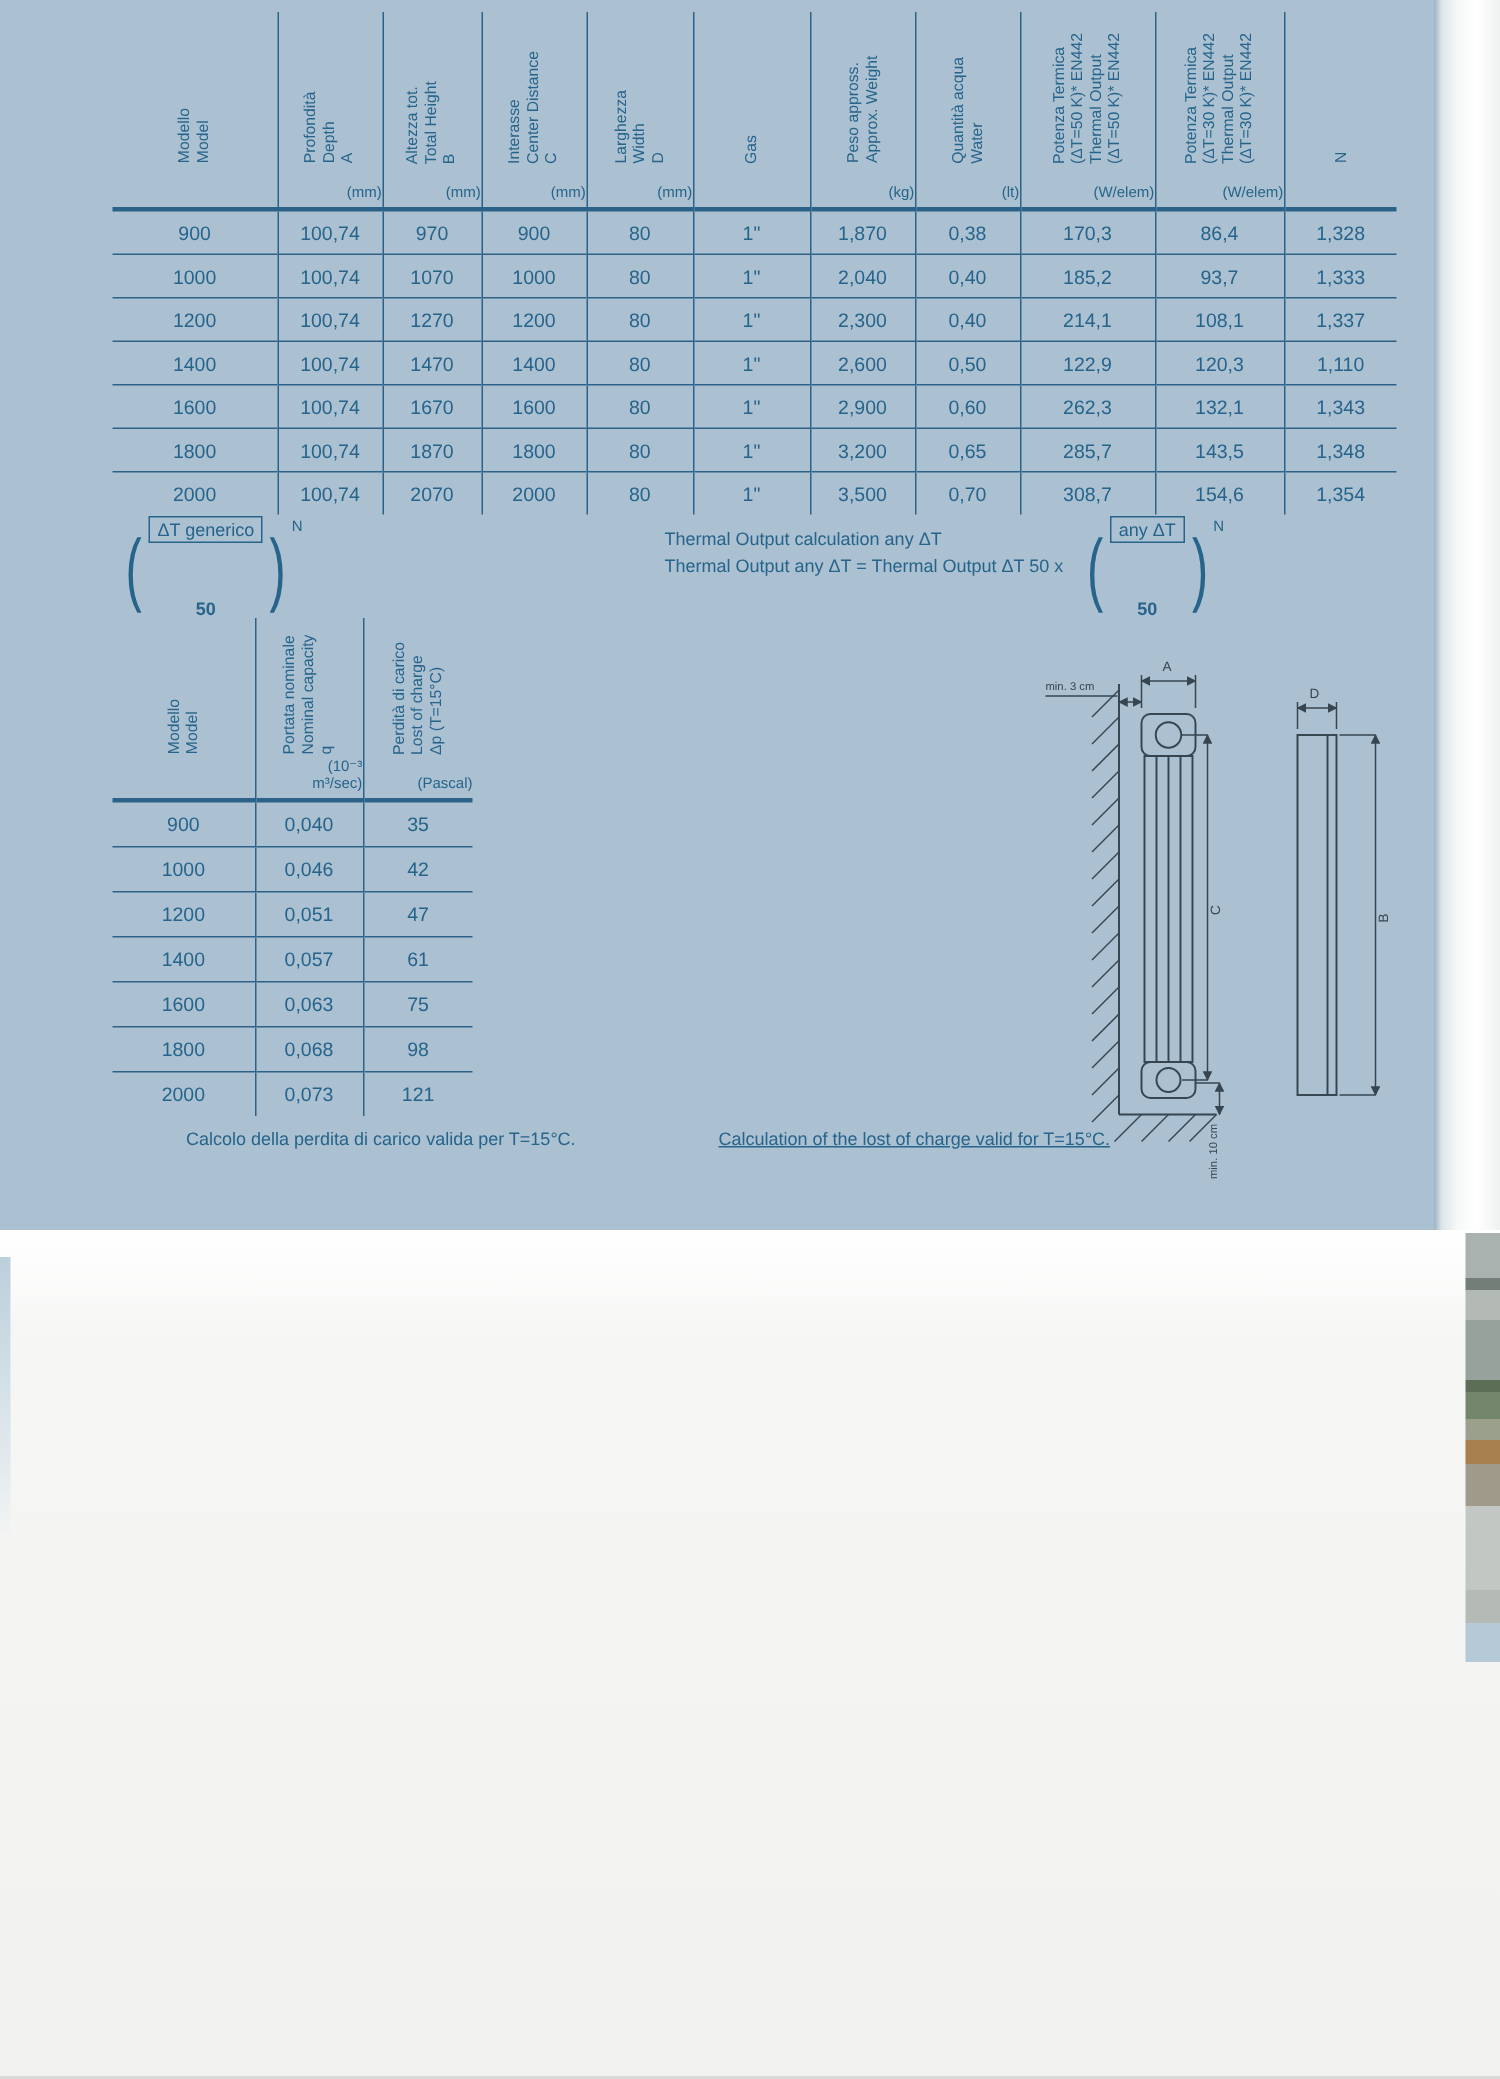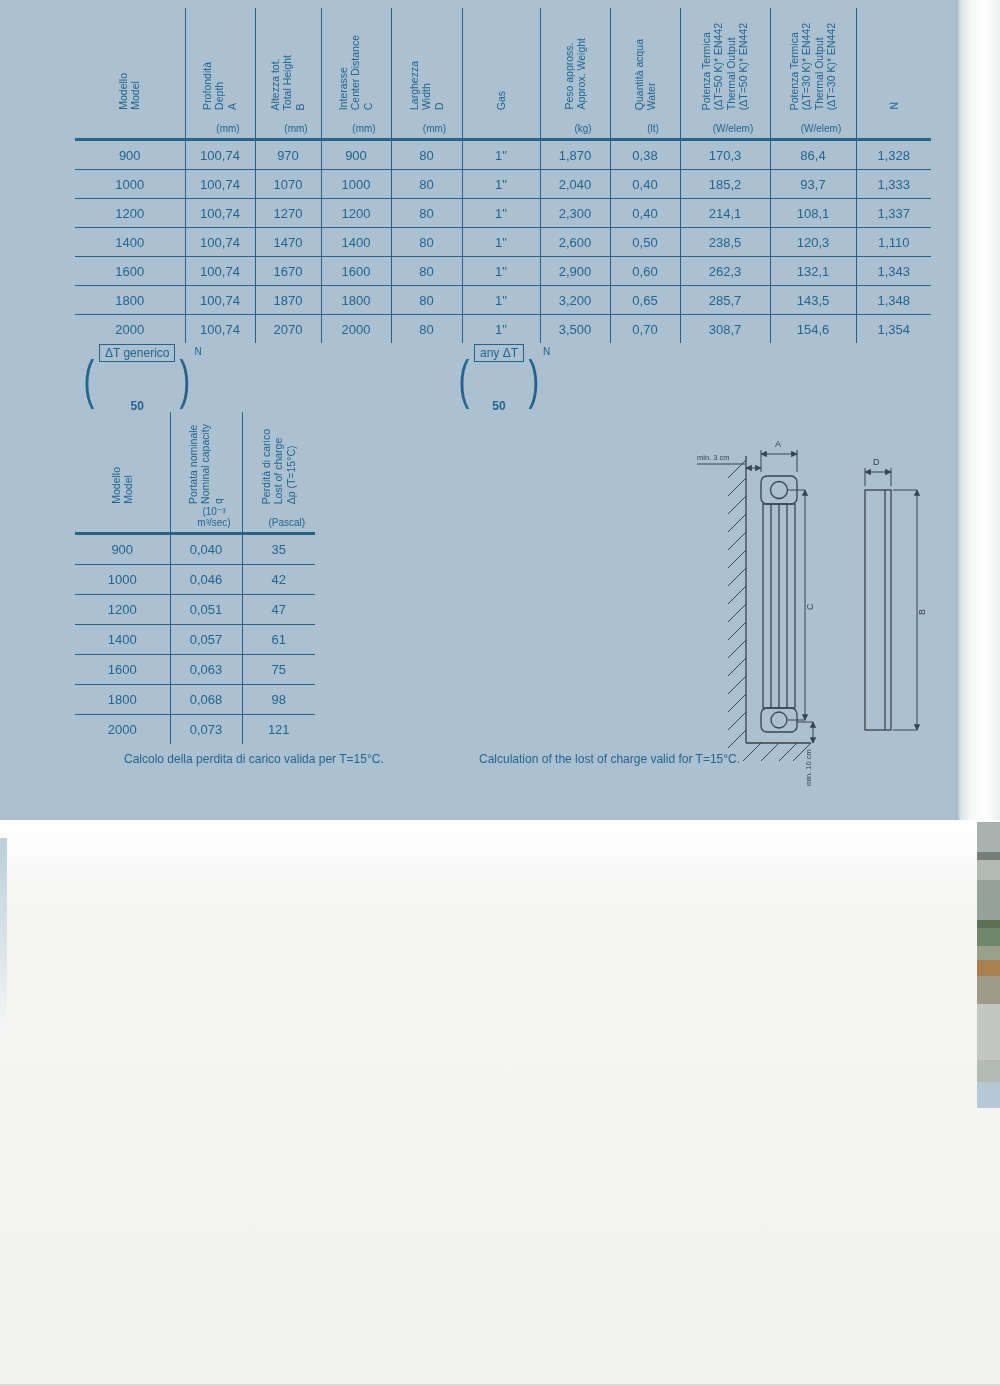--- a/index.html
+++ b/index.html
@@ -22,21 +22,21 @@
   .t2 th{height:120px;}
   th,td{border-left:1.5px solid var(--line,#2c6288);}
   th:first-child,td:first-child{border-left:none;}
   th{border-bottom:3px solid var(--line,#2c6288);}
   td{border-top:1.5px solid var(--line,#2c6288);text-align:center;font-size:13px;padding:0;}
   tbody tr:first-child td{border-top:none;}
   .t1 td{height:28px;}
   .t2 td{height:29px;}
   .rot{writing-mode:vertical-rl;transform:rotate(180deg);display:inline-block;
     white-space:pre-line;font-size:10.5px;line-height:1.18;margin-bottom:24px;text-align:left;}
-  .unit{position:absolute;left:16px;right:0;bottom:4px;font-size:10px;text-align:center;}
+  .unit{position:absolute;left:16px;right:0;bottom:4px;font-size:10px;text-align:right;}
   
   .formula{position:absolute;top:350px;display:flex;align-items:flex-start;color:var(--ink,#26648c);font-size:12px;}
   .formula .f-lines{line-height:1.5;white-space:pre-line;}
   .frac-group{display:flex;align-items:center;margin-left:12px;margin-top:-6px;}
   .paren{font-size:54px;font-weight:200;line-height:1;transform:scaleX(.6);}
   .frac{display:flex;flex-direction:column;align-items:center;margin:0 1px;gap:35px;}
   .frac .num{border:1.4px solid currentColor;padding:1px 5px;font-size:12px;}
   .frac .den{padding-top:2px;font-size:12px;font-weight:bold;}
   .exp{font-size:10px;align-self:flex-start;margin-top:2px;}
   .fnote{position:absolute;top:752px;font-size:12px;color:var(--ink,#26648c);margin-left:36px;}
@@ -146,21 +146,21 @@
         </tr>
         <tr>
           <td>1400</td>
           <td>100,74</td>
           <td>1470</td>
           <td>1400</td>
           <td>80</td>
           <td>1"</td>
           <td>2,600</td>
           <td>0,50</td>
-          <td>238,5</td>
+          <td>122,9</td>
           <td>120,3</td>
           <td>1,110</td>
         </tr>
         <tr>
           <td>1600</td>
           <td>100,74</td>
           <td>1670</td>
           <td>1600</td>
           <td>80</td>
           <td>1"</td>
@@ -204,20 +204,22 @@
       <span class="paren">(</span>
       <span class="frac">
         <span class="num">ΔT generico</span>
         <span class="den">50</span>
       </span>
       <span class="paren">)</span>
       <span class="exp">N</span>
     </div>
   </div>
   <div class="formula" style="left:443px;">
+    <div class="f-lines">Thermal Output calculation any ΔT
+Thermal Output any ΔT = Thermal Output ΔT 50 x</div>
     <div class="frac-group">
       <span class="paren">(</span>
       <span class="frac">
         <span class="num">any ΔT</span>
         <span class="den">50</span>
       </span>
       <span class="paren">)</span>
       <span class="exp">N</span>
     </div>
   </div>
@@ -273,21 +275,21 @@
         </tr>
         <tr>
           <td>2000</td>
           <td>0,073</td>
           <td>121</td>
         </tr>
       </tbody>
   </table>
 
   <div class="fnote" style="left:88px;">Calcolo della perdita di carico valida per T=15°C.</div>
-  <div class="fnote" style="left:443px;">Calculation of the lost of charge valid for T=15°C.</div>
+  <div class="fnote" style="left:443px;text-decoration:underline;">Calculation of the lost of charge valid for T=15°C.</div>
 
   <svg class="diagram" width="295" height="372" viewBox="0 0 295 372">
     <defs>
       <marker id="ar" viewBox="0 0 10 10" refX="9" refY="5" markerWidth="6.5" markerHeight="6.5" orient="auto-start-reverse">
         <path d="M0,0 L10,5 L0,10 z" fill="#36454f"></path>
       </marker>
     </defs>
     <g stroke="#36454f" fill="none" stroke-width="1.3">
       <line x1="53" y1="36" x2="53" y2="323"></line>
       <line x1="53" y1="323" x2="118" y2="323"></line>

